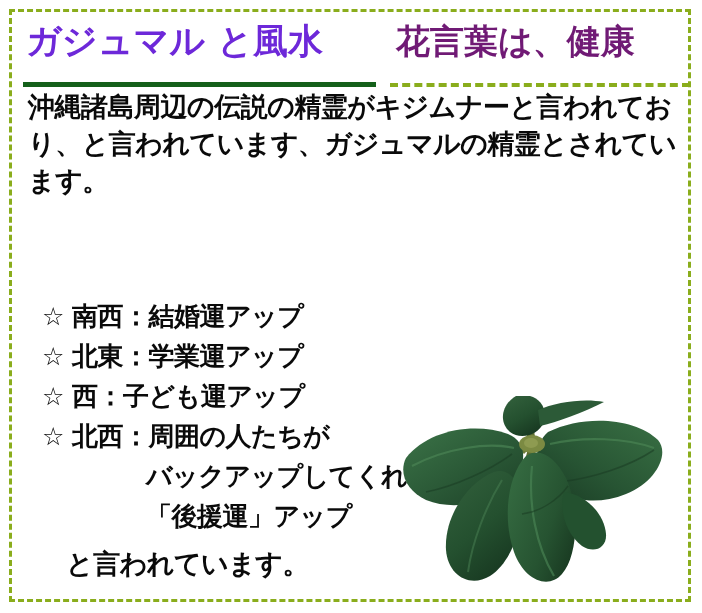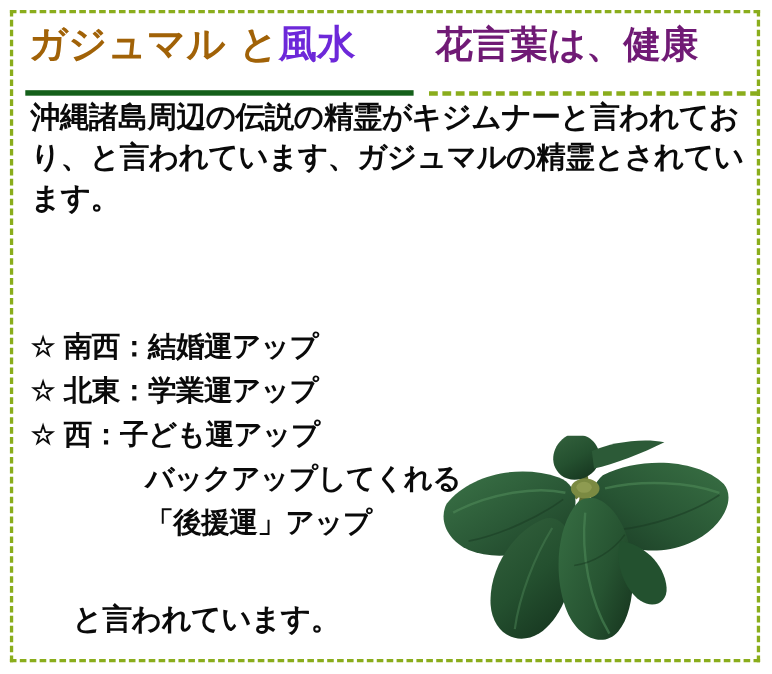--- a/index.html
+++ b/index.html
@@ -38,21 +38,21 @@
   .title-main {
     position: absolute;
     left: 26px;
     top: 0px;
     font-size: 35px;
     font-weight: bold;
     line-height: 46px;
     white-space: nowrap;
     letter-spacing: 0px;
   }
-  .title-black { color: #a16207; }
+  .title-black { color: #6d28d9; }
   .title-green { color: #6d28d9; }
   .title-underline {
     position: absolute;
     left: 23px;
     top: 64px;
     width: 353px;
     height: 5px;
     background: #14601a;
   }
   .title-sub {
@@ -88,24 +88,23 @@
     width: 660px;
   }
   #para-2 {
     left: 28px;
     top: 206px;
     width: 650px;
   }
   
   #list {
     position: absolute;
-    left: 28px;
+    left: 42px;
     top: 296px;
     width: 420px;
-    font-family: Liberation Serif, serif;
   }
   .list-row {
     font-size: 26px;
     font-weight: bold;
     color: #0a0a0a;
     line-height: 40px;
     height: 40px;
     white-space: nowrap;
     letter-spacing: -0.5px;
   }
@@ -154,20 +153,21 @@
     <div class="title-sub-underline"></div>
   </div>
 
   <div class="para" id="para-1">沖縄諸島周辺の伝説の精霊がキジムナーと言われており、と言われています、ガジュマルの精霊とされています。</div>
 
 
   <div id="list">
     <div class="list-row"><span class="star">☆</span><span>南西：結婚運アップ</span></div>
     <div class="list-row"><span class="star">☆</span><span>北東：学業運アップ</span></div>
     <div class="list-row"><span class="star">☆</span><span>西：子ども運アップ</span></div>
+    <div class="list-row"><span class="star">☆</span><span>北西：周囲の人たちが</span></div>
     <div class="list-row cont"><span>バックアップしてくれる</span></div>
     <div class="list-row cont"><span>「後援運」アップ</span></div>
   </div>
 
   <div id="closing">と言われています。</div>
 
   <div id="leaf-photo">
     <svg width="266" height="196" viewBox="0 0 266 196" xmlns="http://www.w3.org/2000/svg">
       <defs>
         <linearGradient id="lgA" x1="0" y1="0" x2="1" y2="1">

